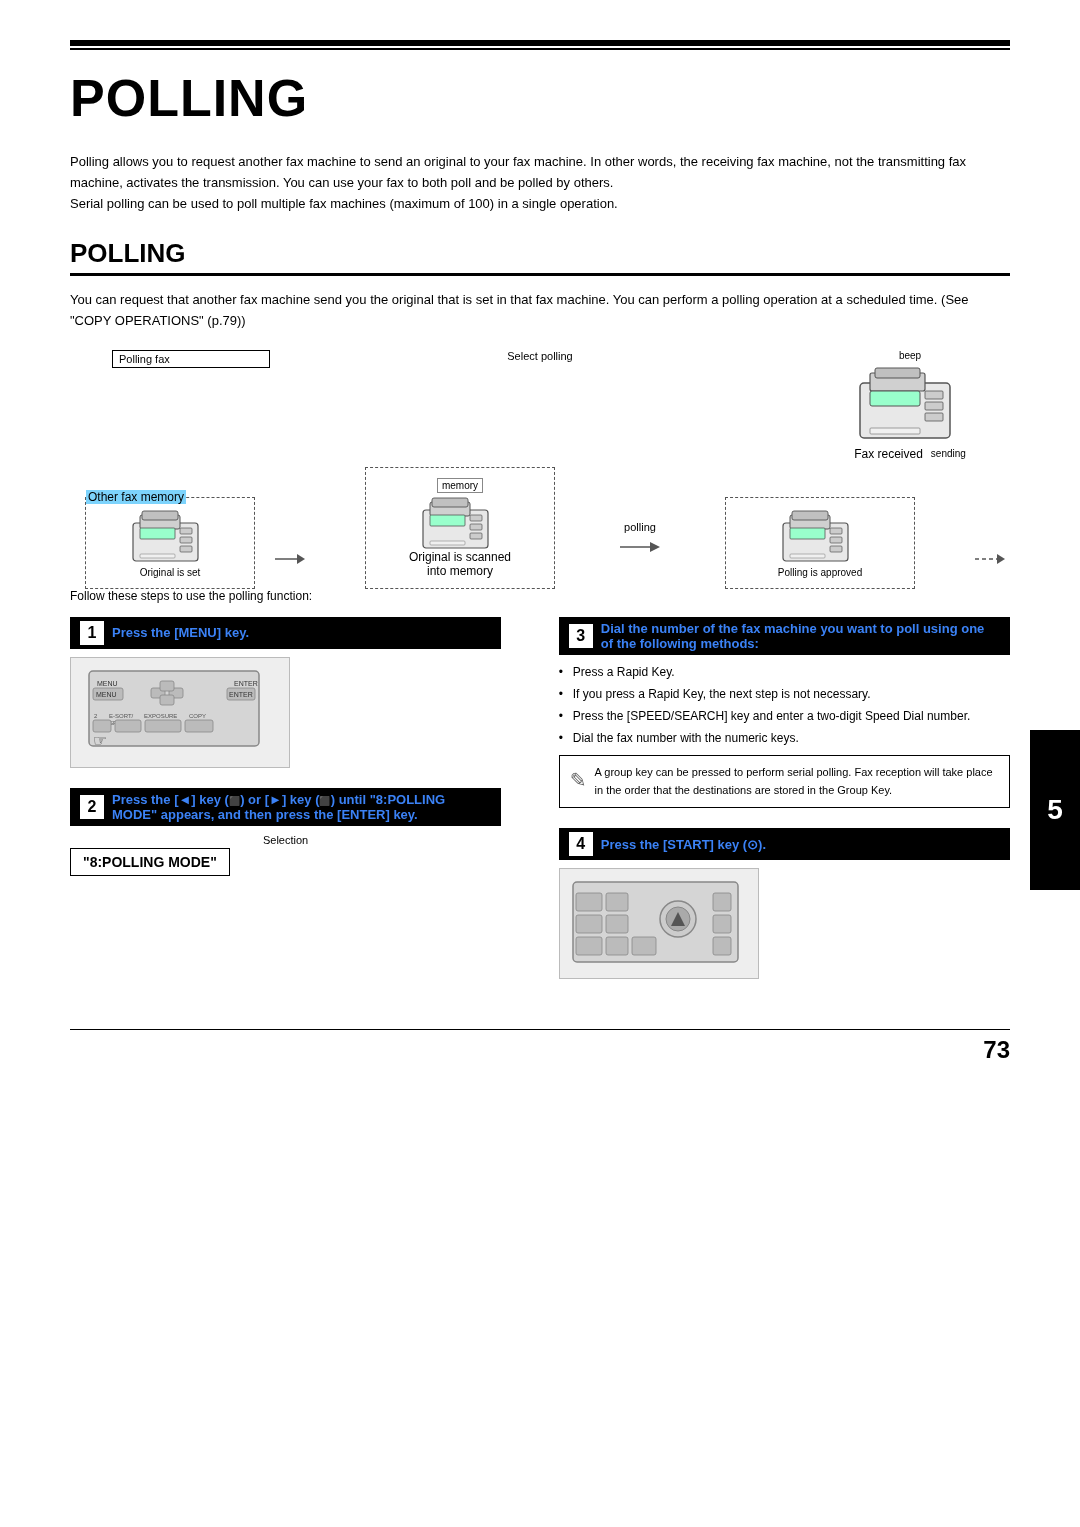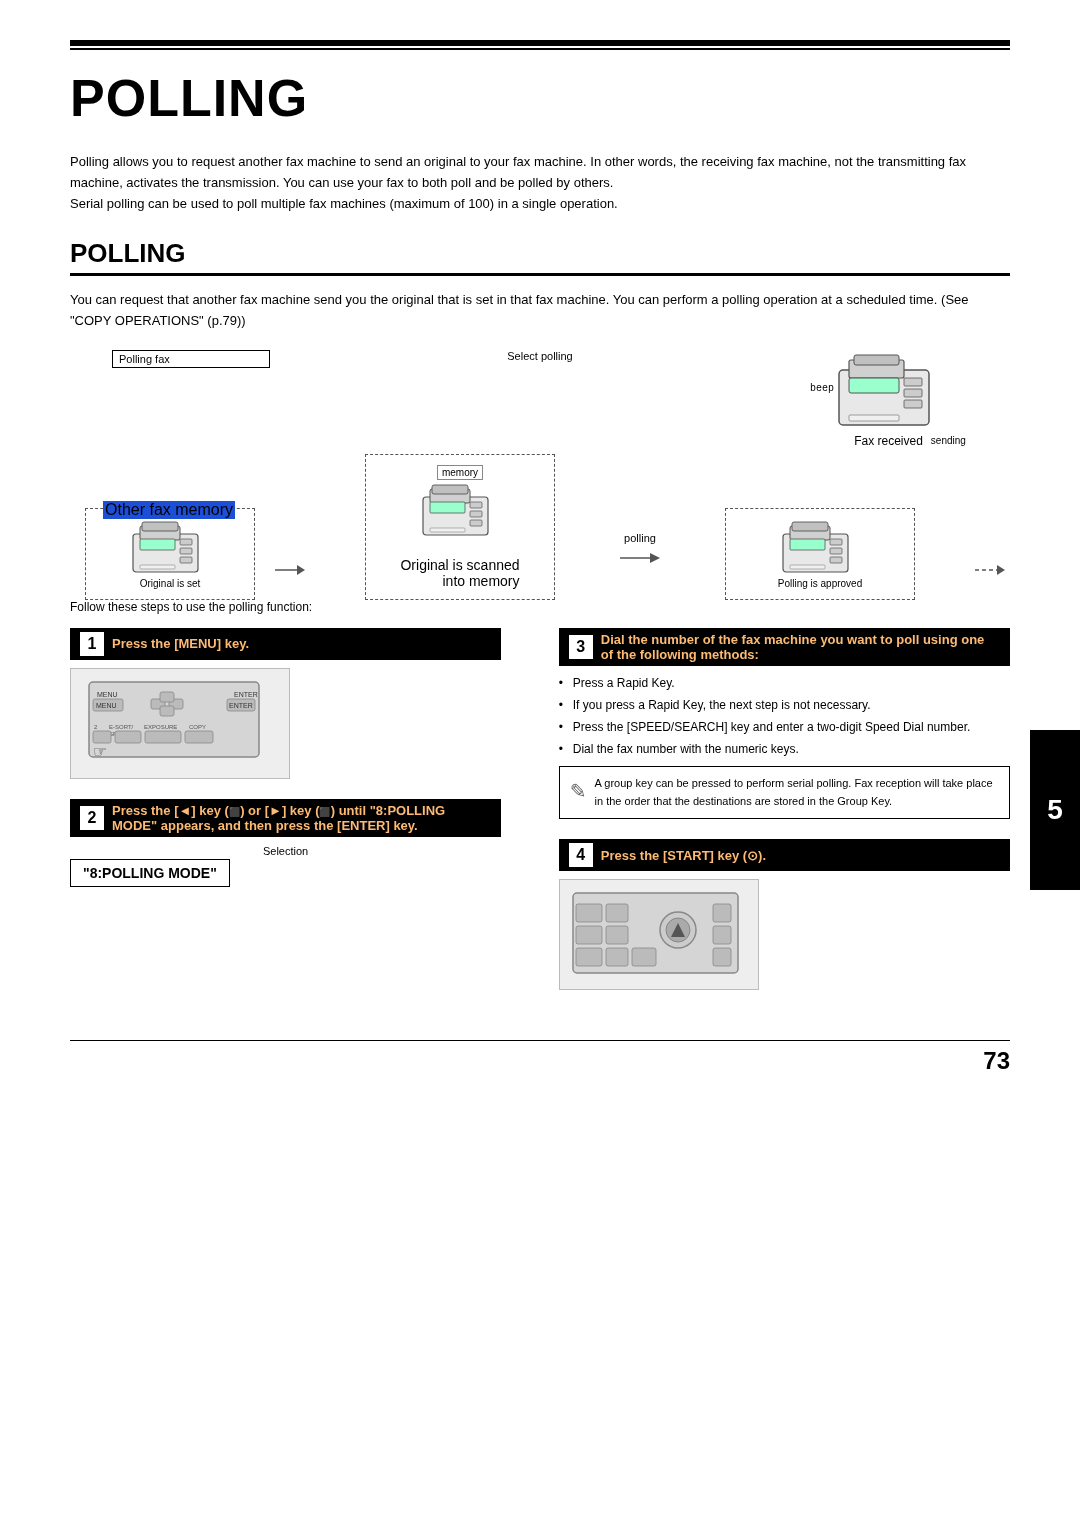--- a/index.html
+++ b/index.html
@@ -61,25 +61,25 @@
     .dashed-box {
       border: 1px dashed #555;
       padding: 10px 12px;
       display: flex;
       flex-direction: column;
       align-items: center;
       position: relative;
     }
 
     .dashed-box-label {
-      font-size: 16px;
+      font-size: 12px;
       position: absolute;
       top: -8px;
-      left: 17px;
-      background: #1d4ed8;
+      left: 0;
+      background: #7dd3fc;
       padding: 0 2px;
     }
 
     .select-polling-label {
       font-size: 11px;
       margin-bottom: 6px;
       text-align: left;
     }
 
     .memory-label {
@@ -133,21 +133,21 @@
       height: 24px;
       display: flex;
       align-items: center;
       justify-content: center;
       flex-shrink: 0;
     }
 
     .step-header-text {
       font-size: 13px;
       font-weight: bold;
-      color: #fdba74;
+      color: #3b82f6;
     }
 
     
     .selection-label {
       font-size: 11px;
       margin-bottom: 2px;
       text-align: center;
     }
 
     .display-box {
@@ -257,21 +257,21 @@
   <div style="display:flex; align-items:flex-start; width:100%; margin-bottom:4px;">
 
     <div style="width:200px; flex-shrink:0;padding-left:42px;">
       <div class="diagram-label-box">Polling fax</div>
     </div>
 
     <div style="flex:1; display:flex; flex-direction:column; align-items:center; padding-top:0;">
       <div class="select-polling-label">Select polling</div>
     </div>
 
-    <div style="width:200px; display:flex; flex-direction:row; align-items:center;font-family:Liberation Mono, monospace;">
+    <div style="width:200px; display:flex; flex-direction:column; align-items:center;">
       <div style="font-size:10px; margin-bottom:2px;">beep</div>
 
       <svg width="110" height="80" viewBox="0 0 110 80">
 
         <rect x="5" y="20" width="90" height="55" rx="4" fill="#e8e8e8" stroke="#555" stroke-width="1.5"></rect>
 
         <rect x="15" y="10" width="55" height="18" rx="2" fill="#d0d0d0" stroke="#555" stroke-width="1.2"></rect>
         <rect x="20" y="5" width="45" height="10" rx="2" fill="#c0c0c0" stroke="#555" stroke-width="1"></rect>
 
         <rect x="15" y="28" width="50" height="15" rx="2" fill="#9fc" stroke="#555" stroke-width="1"></rect>
@@ -331,21 +331,21 @@
         <svg width="80" height="55" viewBox="0 0 80 55">
           <rect x="3" y="15" width="65" height="38" rx="3" fill="#e8e8e8" stroke="#555" stroke-width="1.2"></rect>
           <rect x="10" y="7" width="40" height="14" rx="2" fill="#d0d0d0" stroke="#555" stroke-width="1"></rect>
           <rect x="12" y="3" width="36" height="9" rx="2" fill="#c0c0c0" stroke="#555" stroke-width="0.9"></rect>
           <rect x="10" y="20" width="35" height="11" rx="1" fill="#9fc" stroke="#555" stroke-width="0.8"></rect>
           <rect x="50" y="20" width="12" height="6" rx="1" fill="#ccc" stroke="#555" stroke-width="0.7"></rect>
           <rect x="50" y="29" width="12" height="6" rx="1" fill="#ccc" stroke="#555" stroke-width="0.7"></rect>
           <rect x="50" y="38" width="12" height="6" rx="1" fill="#ccc" stroke="#555" stroke-width="0.7"></rect>
           <rect x="10" y="46" width="35" height="4" rx="1" fill="#f0f0f0" stroke="#888" stroke-width="0.6"></rect>
         </svg>
-        <div style="font-size:14px; text-align:right; margin-top:20px;">
+        <div style="font-size:12px; text-align:center; margin-top:0;">
           <span>Original is scanned</span><br>
           <span>into memory</span>
         </div>
       </div>
     </div>
 
     <div style="display:flex; flex-direction:column; align-items:center; justify-content:center; flex-shrink:0; width:60px; height:100px;">
       <div style="font-size:11px; margin-bottom:4px; text-align:center;">polling</div>
       <svg width="40" height="20" viewBox="0 0 40 20">
         <line x1="0" y1="10" x2="30" y2="10" stroke="#555" stroke-width="1.5"></line>

